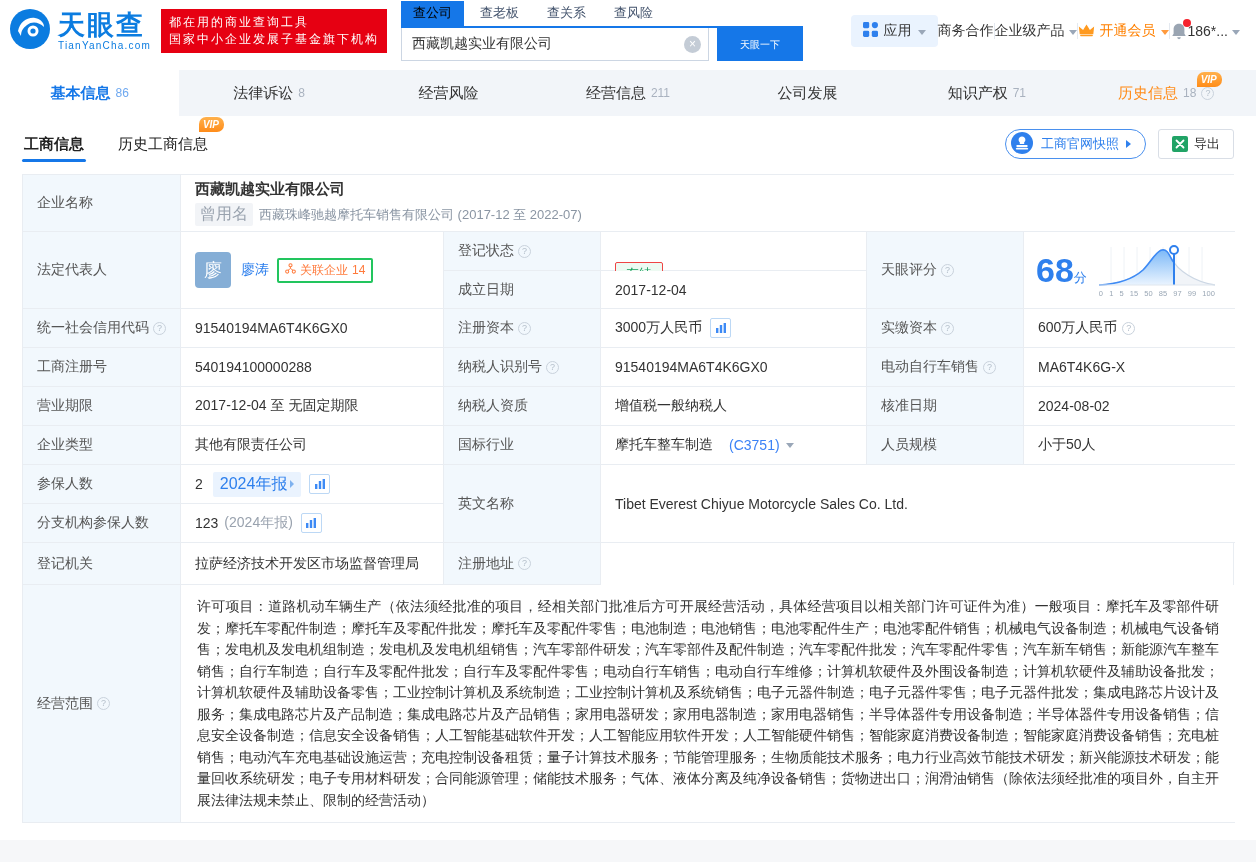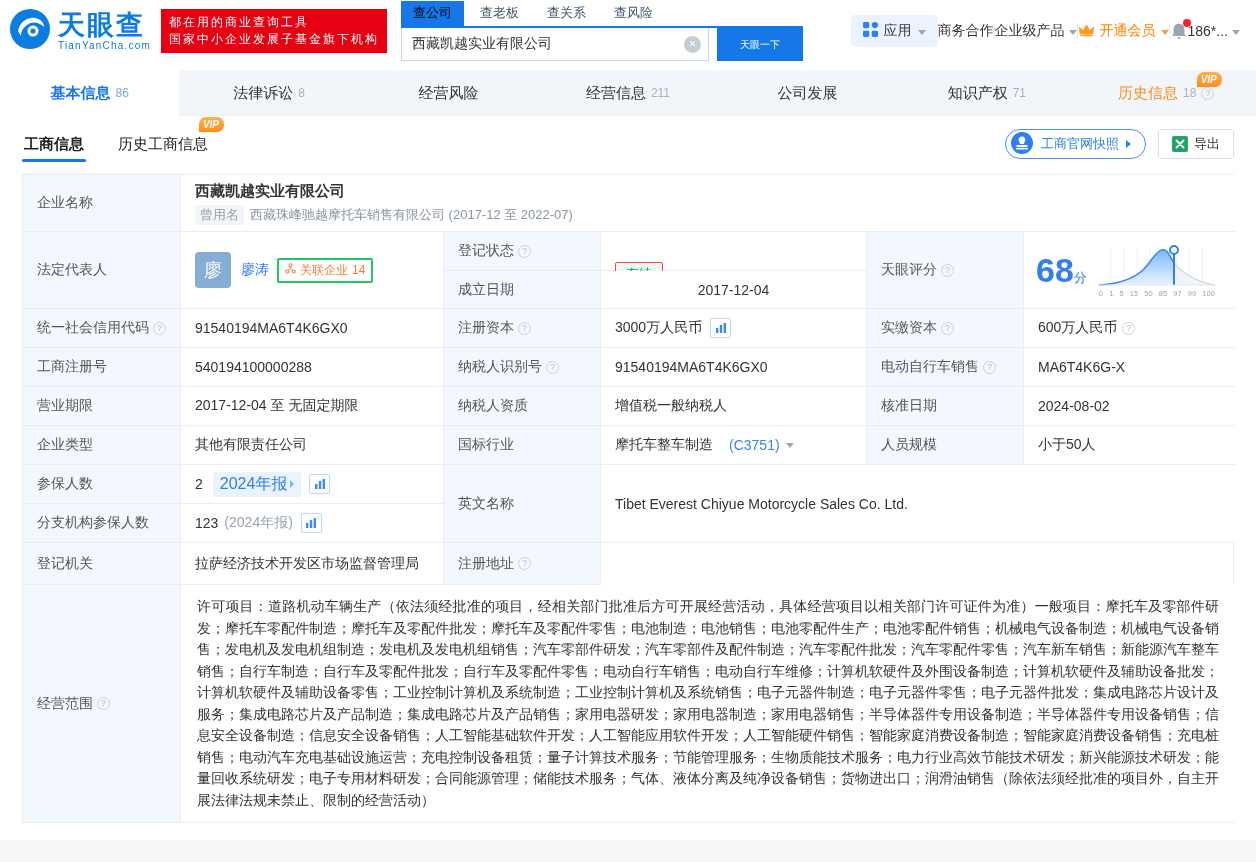--- a/index.html
+++ b/index.html
@@ -77,21 +77,21 @@
   .cell.br { border-right:1px solid #e9edf2; }
   .lbl { background:#f2f8fd; color:#555; gap:4px; }
   .val { color:#333; }
   .help { width:13px; height:13px; border-radius:50%; border:1px solid #c9d2dc; color:#b4bfca;
           font-size:9px; line-height:11px; text-align:center; flex:none; cursor:pointer; }
   .help::after { content:"?"; }
   
   .name-cell { flex-direction:column; align-items:flex-start; justify-content:center; gap:4px; }
   .company-name { font-size:15px; font-weight:bold; color:#333; }
   .former-line { display:flex; align-items:center; gap:6px; font-size:13px; color:#8a95a3; }
-  .former-badge { background:#f2f4f7; color:#99a2ae; font-size:13px; padding:1px 5px; border-radius:2px; }
+  .former-badge { background:#f2f4f7; color:#99a2ae; font-size:16px; padding:1px 5px; border-radius:2px; }
   .avatar { width:36px; height:36px; border-radius:4px; background:#85aed6; color:#fff; font-size:18px;
             display:flex; align-items:center; justify-content:center; flex:none; cursor:pointer; }
   .rep-name { color:#2f80ed; margin:0 8px 0 10px; cursor:pointer; }
   .related-badge { display:flex; align-items:center; gap:4px; border:2px solid #22c55e; color:#ff7a3b;
                    font-size:12px; padding:2px 6px; border-radius:2px; cursor:pointer; white-space:nowrap; }
   .status-badge { border:1px solid #ef4444; background:#edfaf2; color:#18a05c; font-size:13px;
                   padding:2px 10px; border-radius:2px;margin-top:46px; }
   .chart-icon-btn { width:21px; height:20px; border:1px solid #bcd8f5; border-radius:2px; display:flex;
                     align-items:center; justify-content:center; margin-left:8px; cursor:pointer; background:#fff; flex:none; }
   .report-badge { display:flex; align-items:center; gap:3px; background:#eaf3fe; color:#2f80ed; font-size:16px;
@@ -290,21 +290,21 @@
   <div class="cell lbl br" style="grid-column:3; grid-row:2;">
     <span>登记状态</span>
     <span class="help"></span>
   </div>
   <div class="cell val br" style="grid-column:4; grid-row:2;">
     <span class="status-badge">存续</span>
   </div>
   <div class="cell lbl br" style="grid-column:3; grid-row:3;">
     <span>成立日期</span>
   </div>
-  <div class="cell val br" style="grid-column:4; grid-row:3;justify-content:center;">
+  <div class="cell val br" style="grid-column:4; grid-row:3;">
     <span>2017-12-04</span>
   </div>
   <div class="cell lbl br" style="grid-column:5; grid-row:2 / 4;">
     <span>天眼评分</span>
     <span class="help"></span>
   </div>
   <div class="cell val score-cell" style="grid-column:6; grid-row:2 / 4;">
     <span>
       <span class="score-num">68</span><span class="score-unit">分</span>
     </span>

